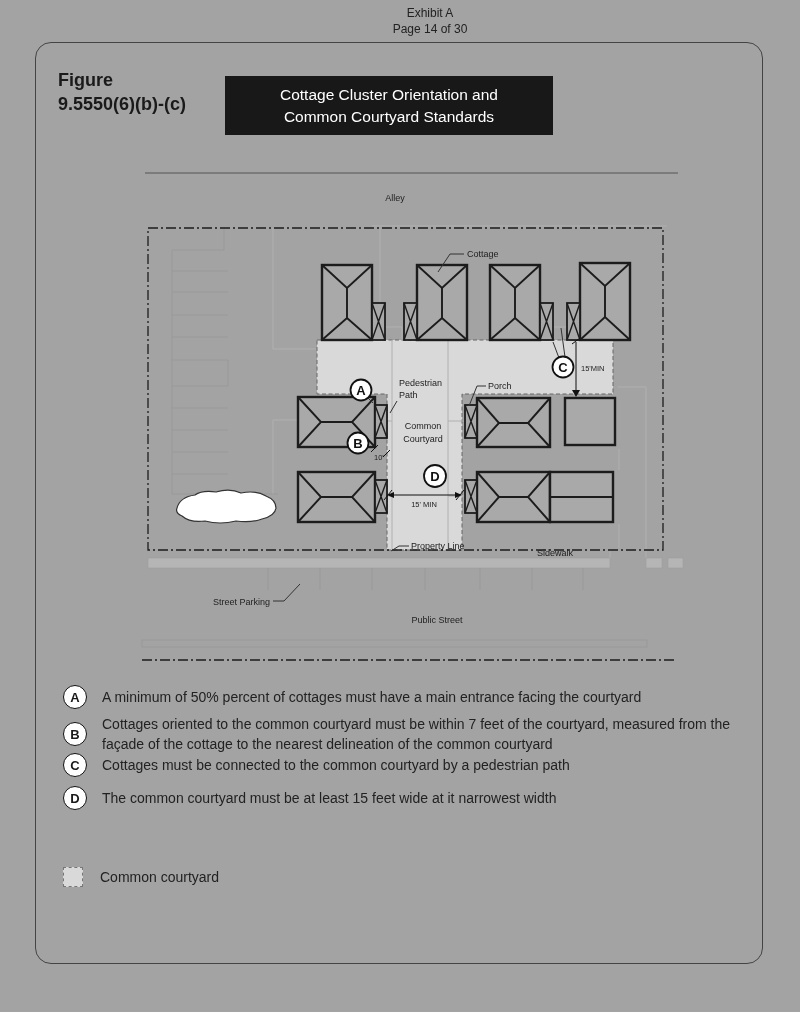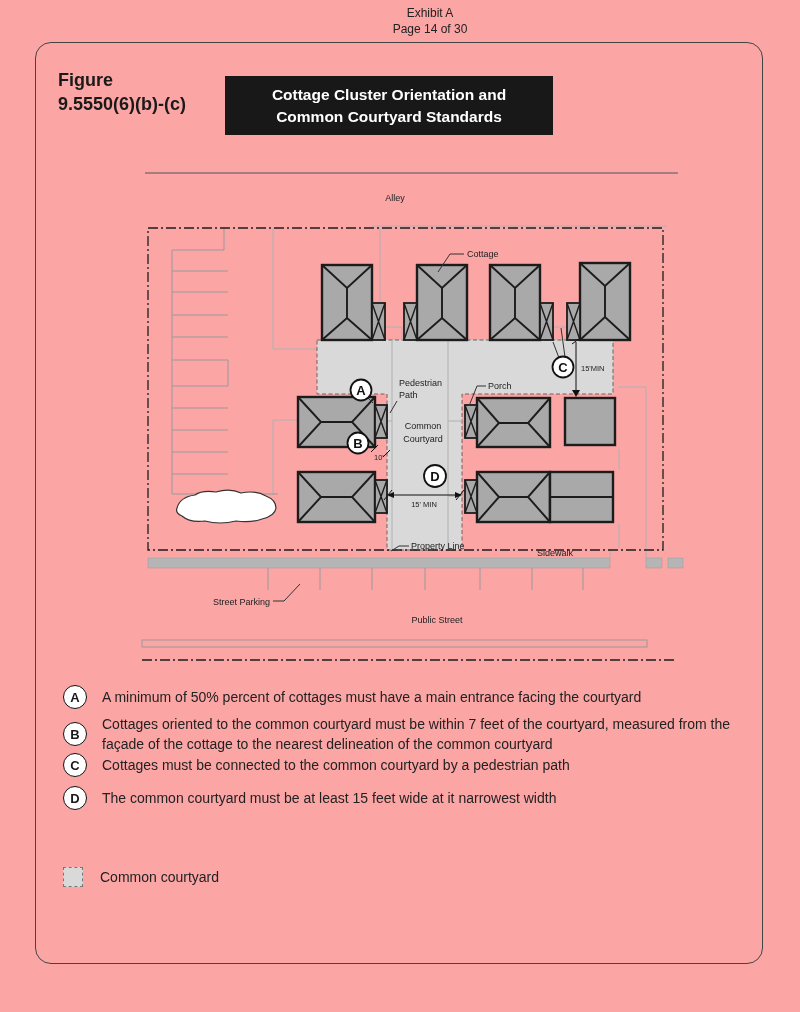--- a/index.html
+++ b/index.html
@@ -1,25 +1,25 @@
 <!DOCTYPE html>
 <html><head>
 <meta charset="utf-8">
 <style>
   html,body{margin:0;padding:0;background:#fff;}
-  .page{position:relative;width:800px;height:1012px;background:#fca5a5;overflow:hidden;
+  .page{position:relative;width:800px;height:1012px;background:#a3a3a3;overflow:hidden;
         font-family:"Liberation Sans",sans-serif;color:#1a1a1a;}
   .header{position:absolute;top:6px;left:180px;width:500px;text-align:center;
           font-size:12px;line-height:1.3;color:#222;}
   .border-frame{position:absolute;left:35px;top:42px;width:726px;height:920px;
           border:1.6px solid #444;border-radius:16px;}
   .figure-label{position:absolute;left:58px;top:68px;font-weight:bold;font-size:18px;line-height:1.35;}
   .title-box{position:absolute;left:225px;top:76px;width:328px;height:59px;background:#181818;
           color:#fff;display:flex;flex-direction:column;justify-content:center;text-align:center;
-          font-weight:bold;font-size:15.5px;line-height:1.4;}
+          font-weight:normal;font-size:15.5px;line-height:1.4;}
   .diagram-svg{position:absolute;left:140px;top:160px;}
 
   
   .parkline{stroke:#999;fill:none;stroke-width:1;}
   .lightline{stroke:#b0b0b0;fill:none;stroke-width:1;}
   .courtyard{fill:#d9d9d9;stroke:#666;stroke-width:1;stroke-dasharray:4 2.5;}
   .dashdot{stroke:#1d1d1d;fill:none;stroke-width:1.3;stroke-dasharray:10 3 2 3;}
   .cottage{fill:#a9a9a9;stroke:#1c1c1c;stroke-width:2.4;}
   .roof{fill:none;stroke:#1c1c1c;stroke-width:1.9;}
   .porch{fill:#a9a9a9;stroke:#1c1c1c;stroke-width:1.8;}

